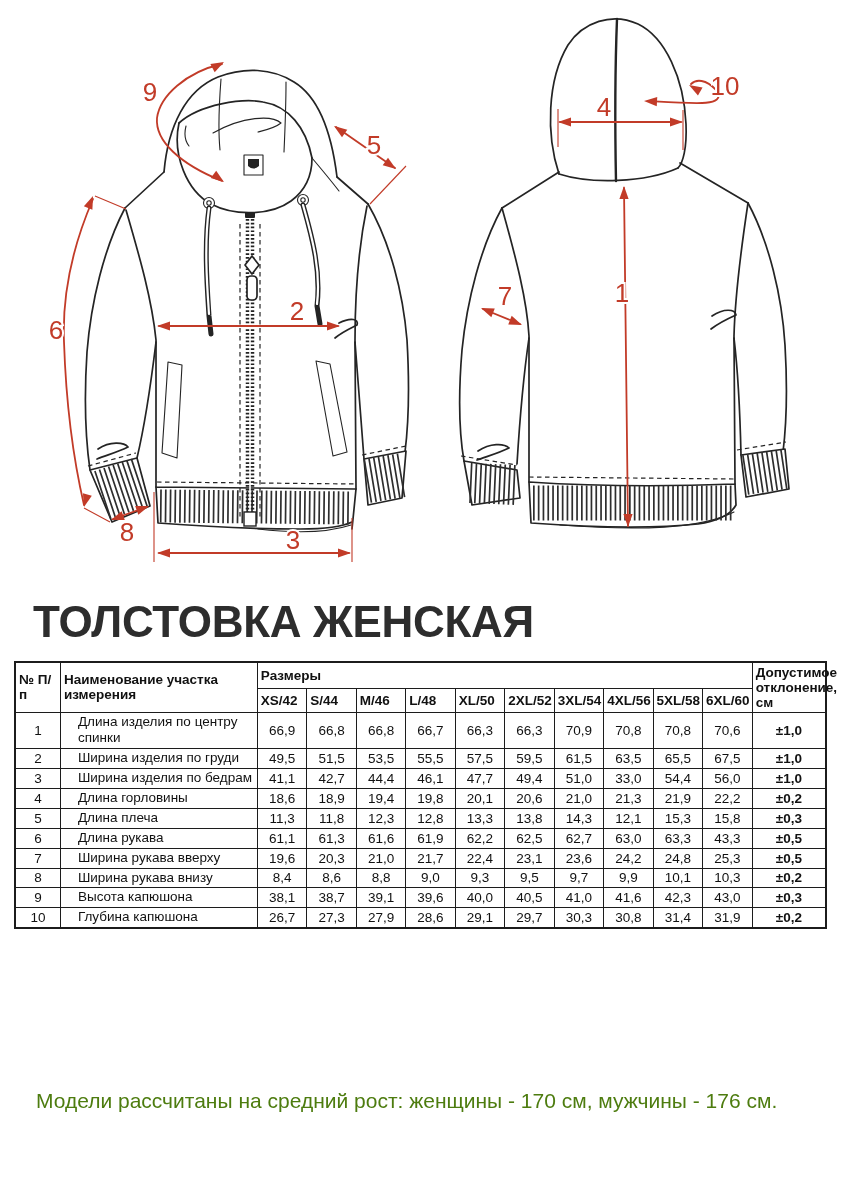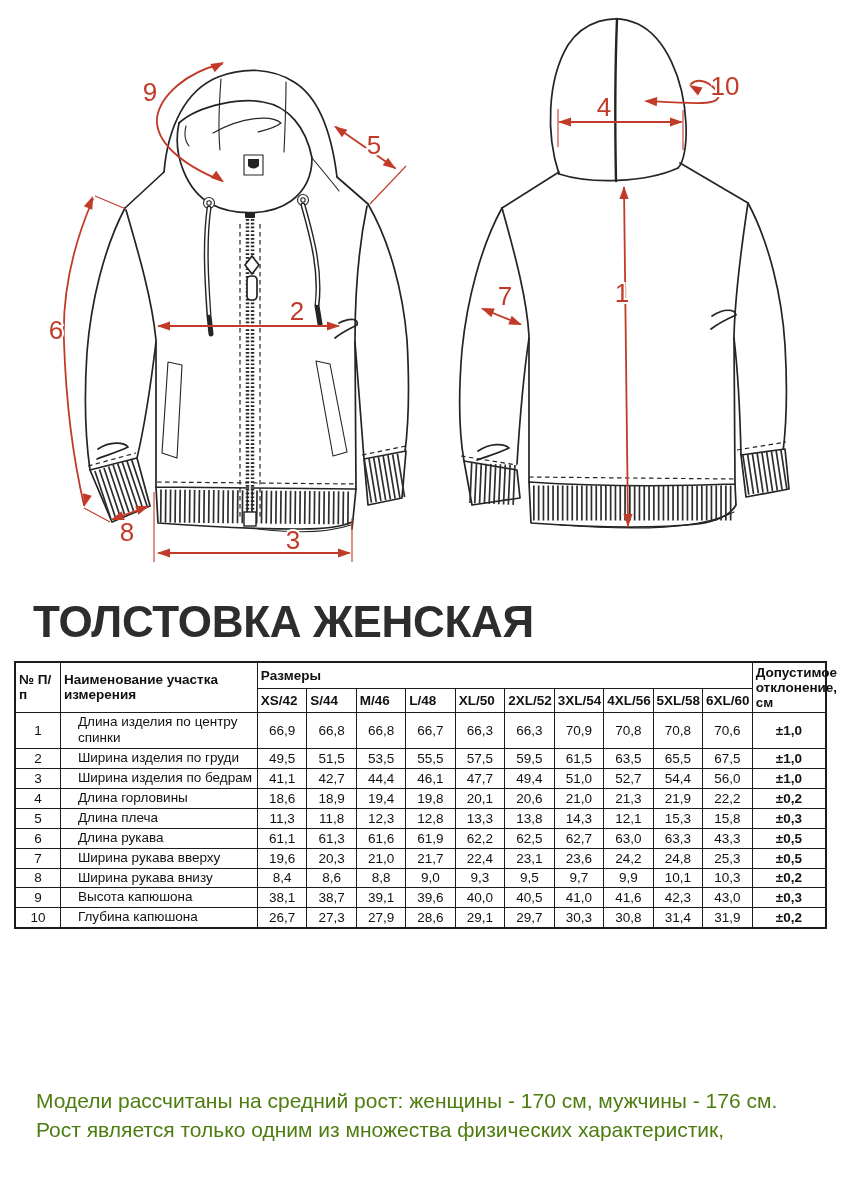--- a/index.html
+++ b/index.html
@@ -302,21 +302,21 @@
         <tr>
           <td class="c-num">3</td>
           <td class="c-name">Ширина изделия по бедрам</td>
           <td class="c-val">41,1</td>
           <td class="c-val">42,7</td>
           <td class="c-val">44,4</td>
           <td class="c-val">46,1</td>
           <td class="c-val">47,7</td>
           <td class="c-val">49,4</td>
           <td class="c-val">51,0</td>
-          <td class="c-val">52,7</td>
+          <td class="c-val">33,0</td>
           <td class="c-val">54,4</td>
           <td class="c-val">56,0</td>
           <td class="c-tol">±1,0</td>
         </tr>
         <tr>
           <td class="c-num">4</td>
           <td class="c-name">Длина горловины</td>
           <td class="c-val">18,6</td>
           <td class="c-val">18,9</td>
           <td class="c-val">19,4</td>
@@ -417,15 +417,14 @@
           <td class="c-val">30,8</td>
           <td class="c-val">31,4</td>
           <td class="c-val">31,9</td>
           <td class="c-tol">±0,2</td>
         </tr>
       </tbody>
   </table>
 
   <div class="footer">
     <div>Модели рассчитаны на средний рост: женщины - 170 см, мужчины - 176 см.</div>
-    <div>Рост является только одним из множества физических характеристик,</div>
   </div>
 </div>
 
 </body></html>

